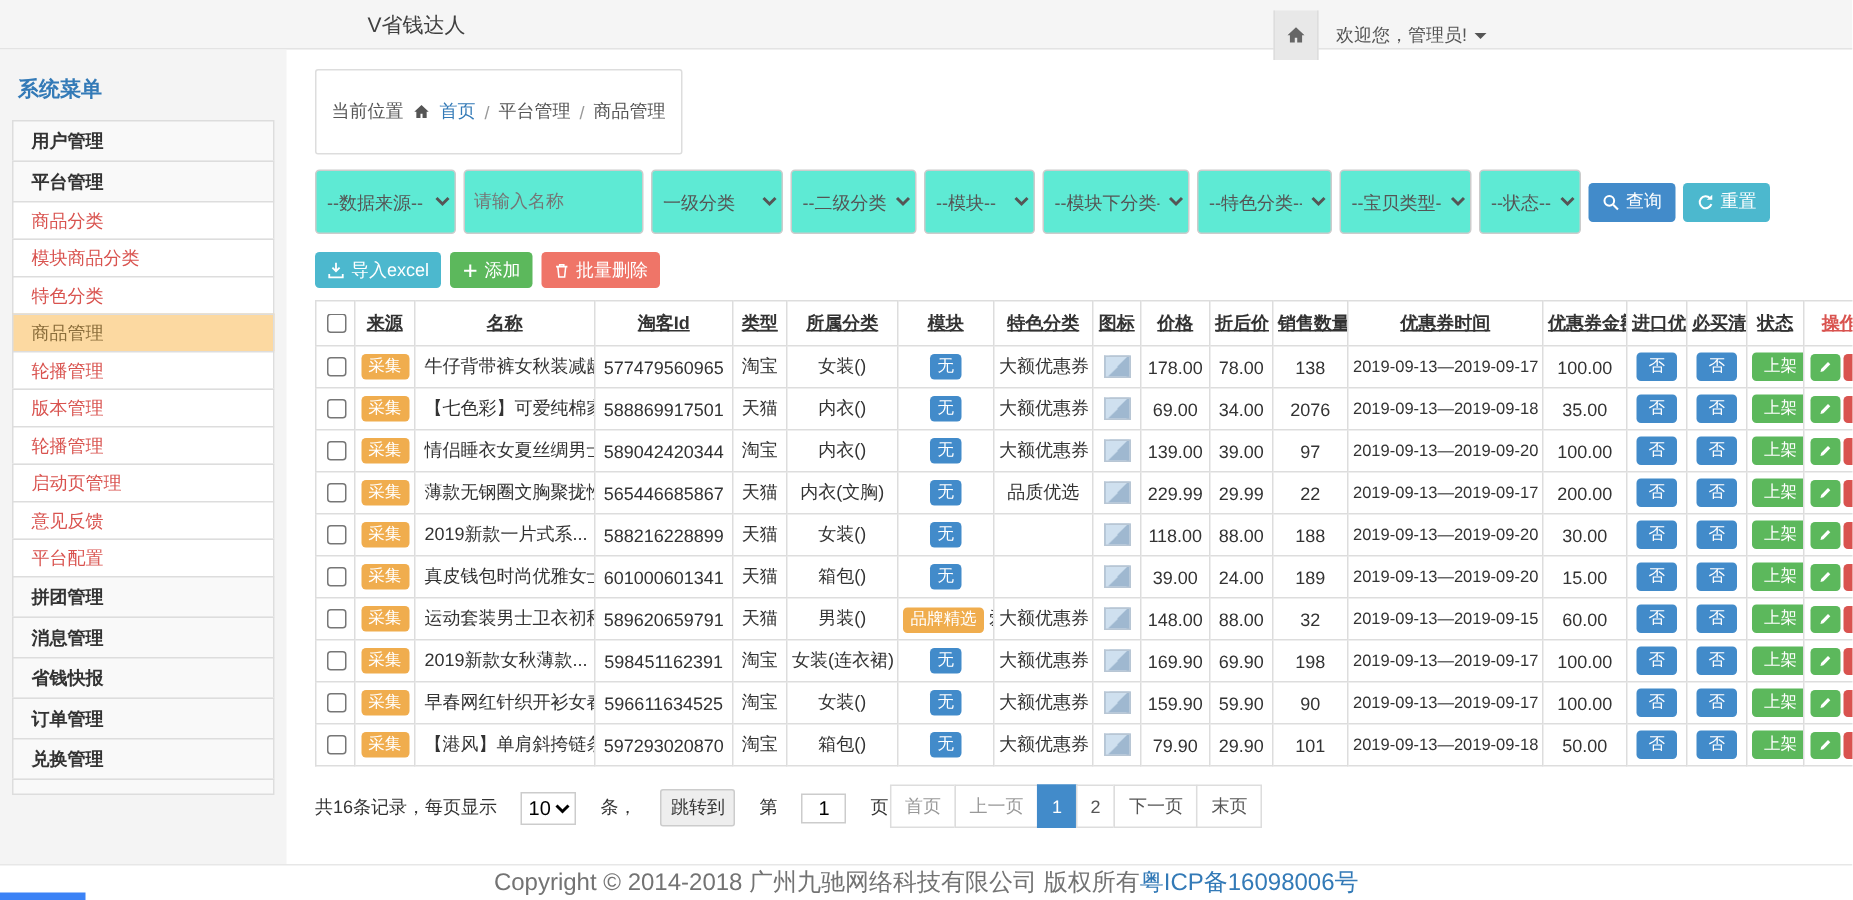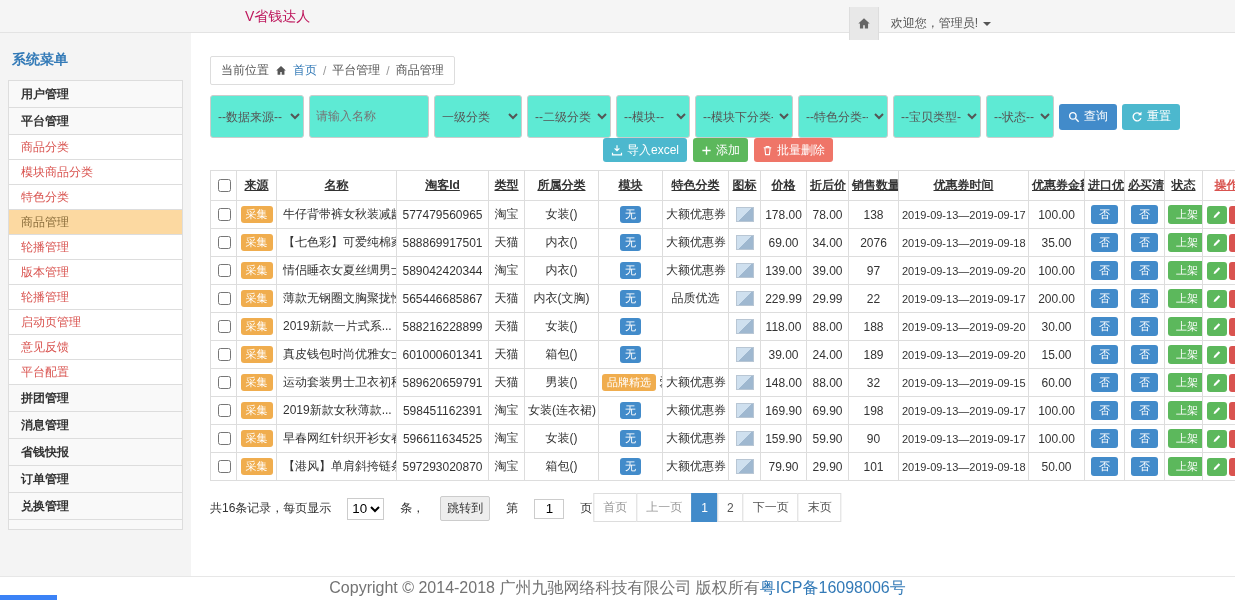--- a/index.html
+++ b/index.html
@@ -4,36 +4,36 @@
 <style>
   * { box-sizing: border-box; }
   html,body { margin:0; padding:0; }
   body {
     width:1235px; height:600px; position:relative; overflow:hidden;
     background:#fff; color:#333;
     font-family:"Liberation Sans","DejaVu Sans",sans-serif; font-size:12px;
   }
   
   .topbar { position:absolute; top:0; left:0; right:0; height:33px; background:#f5f5f5; border-bottom:1px solid #e3e3e3; }
-  .topbar-title { position:absolute; left:245px; top:8px; font-size:14px; color:#be185d; }
+  .topbar-title { position:absolute; left:245px; top:8px; font-size:14px; color:#404040; }
   .topbar-right { position:absolute; right:244px; top:0; height:47px; display:flex; align-items:center;padding-left:42px; }
   .home-box { width:30px; height:33px; background:#e8e8e8; border-left:1px solid #ddd; border-right:1px solid #ddd; display:flex; align-items:center; justify-content:center; cursor:pointer; }
   .welcome { margin-left:12px; color:#555; display:flex; align-items:center; gap:5px; cursor:pointer; white-space:nowrap; }
   .caret { width:0; height:0; border-left:4px solid transparent; border-right:4px solid transparent; border-top:4px solid #555; }
   
   .sidebar { position:absolute; top:33px; left:0; width:191px; bottom:24px; background:#f4f4f4; padding:8px; overflow:hidden; }
   .sidebar-title { color:#337ab7; font-weight:bold; font-size:14px; padding:10px 4px 12px; }
   .menu-item { border:1px solid #ddd; margin-top:-1px; padding:0 12px; display:flex; align-items:center; cursor:pointer; background:#f9f9f9; overflow:hidden; white-space:nowrap; }
   .menu-top { height:28px; font-weight:bold; color:#333; }
   .menu-sub { height:26px; background:#fff; color:#d9534f; }
   .menu-sub.active { background:#fcd9a1; color:#8a6d3b; }
   .menu-item.partial { height:11px; }
   
   .main { position:absolute; left:210px; top:33px; right:9px; bottom:24px; }
-  .breadcrumb { display:inline-flex; align-items:center; gap:6px; border:1px solid #ddd; background:#fff; padding:5px 10px; margin-top:23px; color:#555; border-radius:2px; }
+  .breadcrumb { display:inline-flex; align-items:center; gap:6px; border:1px solid #ddd; background:#fff; padding:19px 10px; margin-top:13px; color:#555; border-radius:2px; }
   .breadcrumb a { color:#337ab7; text-decoration:none; cursor:pointer; }
   .sep { color:#999; }
   
   .filter-bar { margin-top:10px; display:flex; align-items:center; gap:5px; }
   .filter-fields { display:contents; }
   .filter-bar select, .filter-bar input { height:43px; border:1px solid #ccc; border-radius:3px; background:#5eead4; font-size:12px; color:#555; padding:0 3px; font-family:inherit; }
   select[data-name="filter-data-source"]{width:94px}
   input[data-name="filter-name-input"]{width:120px; padding:0 6px;font-family:Liberation Mono, monospace;}
   select[data-name="filter-level1"]{width:88px}
   select[data-name="filter-level2"]{width:84px}
@@ -41,21 +41,21 @@
   select[data-name="filter-module-sub"]{width:98px}
   select[data-name="filter-special"]{width:90px}
   select[data-name="filter-item-type"]{width:88px}
   select[data-name="filter-status"]{width:68px}
   
   .btn { display:inline-flex; align-items:center; gap:4px; border:none; border-radius:3px; color:#fff; font-size:12px; height:26px; padding:0 9px; cursor:pointer; font-family:inherit; white-space:nowrap; }
   .btn-primary { background:#428bca; }
   .btn-info    { background:#4cb8ce; }
   .btn-success { background:#5cb85c; }
   .btn-danger-soft { background:#ef7568; }
-  .actions { display:flex; justify-content:center; gap:6px; }
+  .actions { margin-top:12px; display:flex; justify-content:flex-start; gap:6px; }
   .actions .btn { height:24px; padding:0 8px; }
   
   .table-wrap { margin-top:8px; }
   table { width:100%; border-collapse:collapse; table-layout:fixed; }
   th, td { border:1px solid #ddd; text-align:center; padding:4px 3px; font-size:12px; overflow:hidden; white-space:nowrap; }
   th { font-weight:bold; padding:5px 3px; color:#333; background:#fff;text-decoration:underline; }
   th.op-col { color:#d9534f; }
   td.name-cell { text-align:left; padding-left:6px; }
   td.time-cell { font-size:11px; }
   .badge { display:inline-block; border-radius:3px; color:#fff; font-size:11px; padding:3px 5px; line-height:1; }

